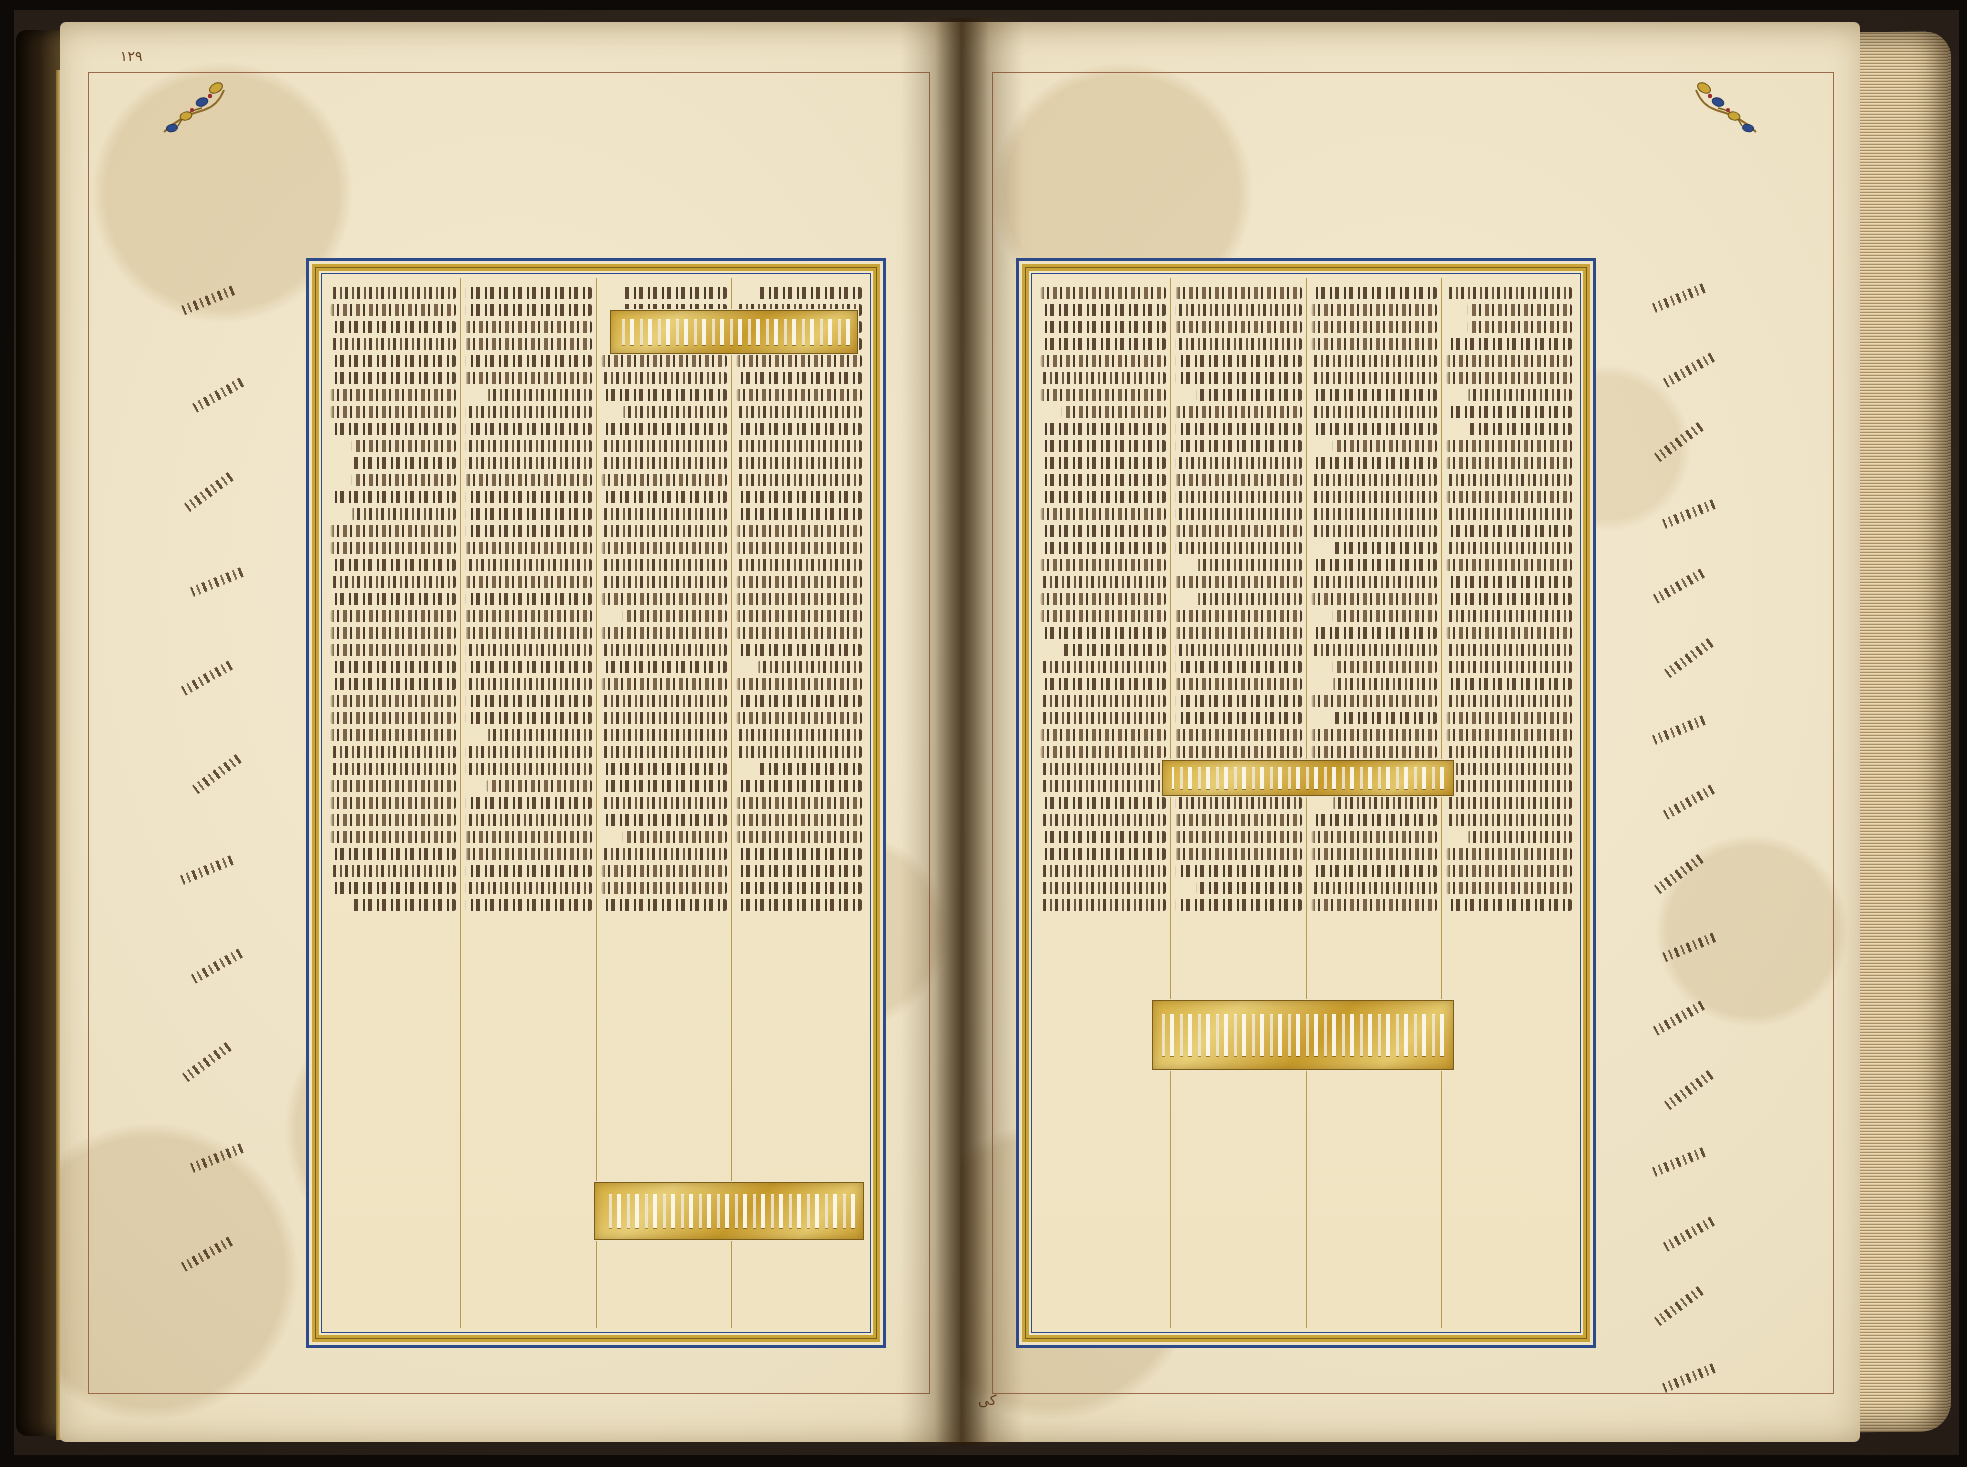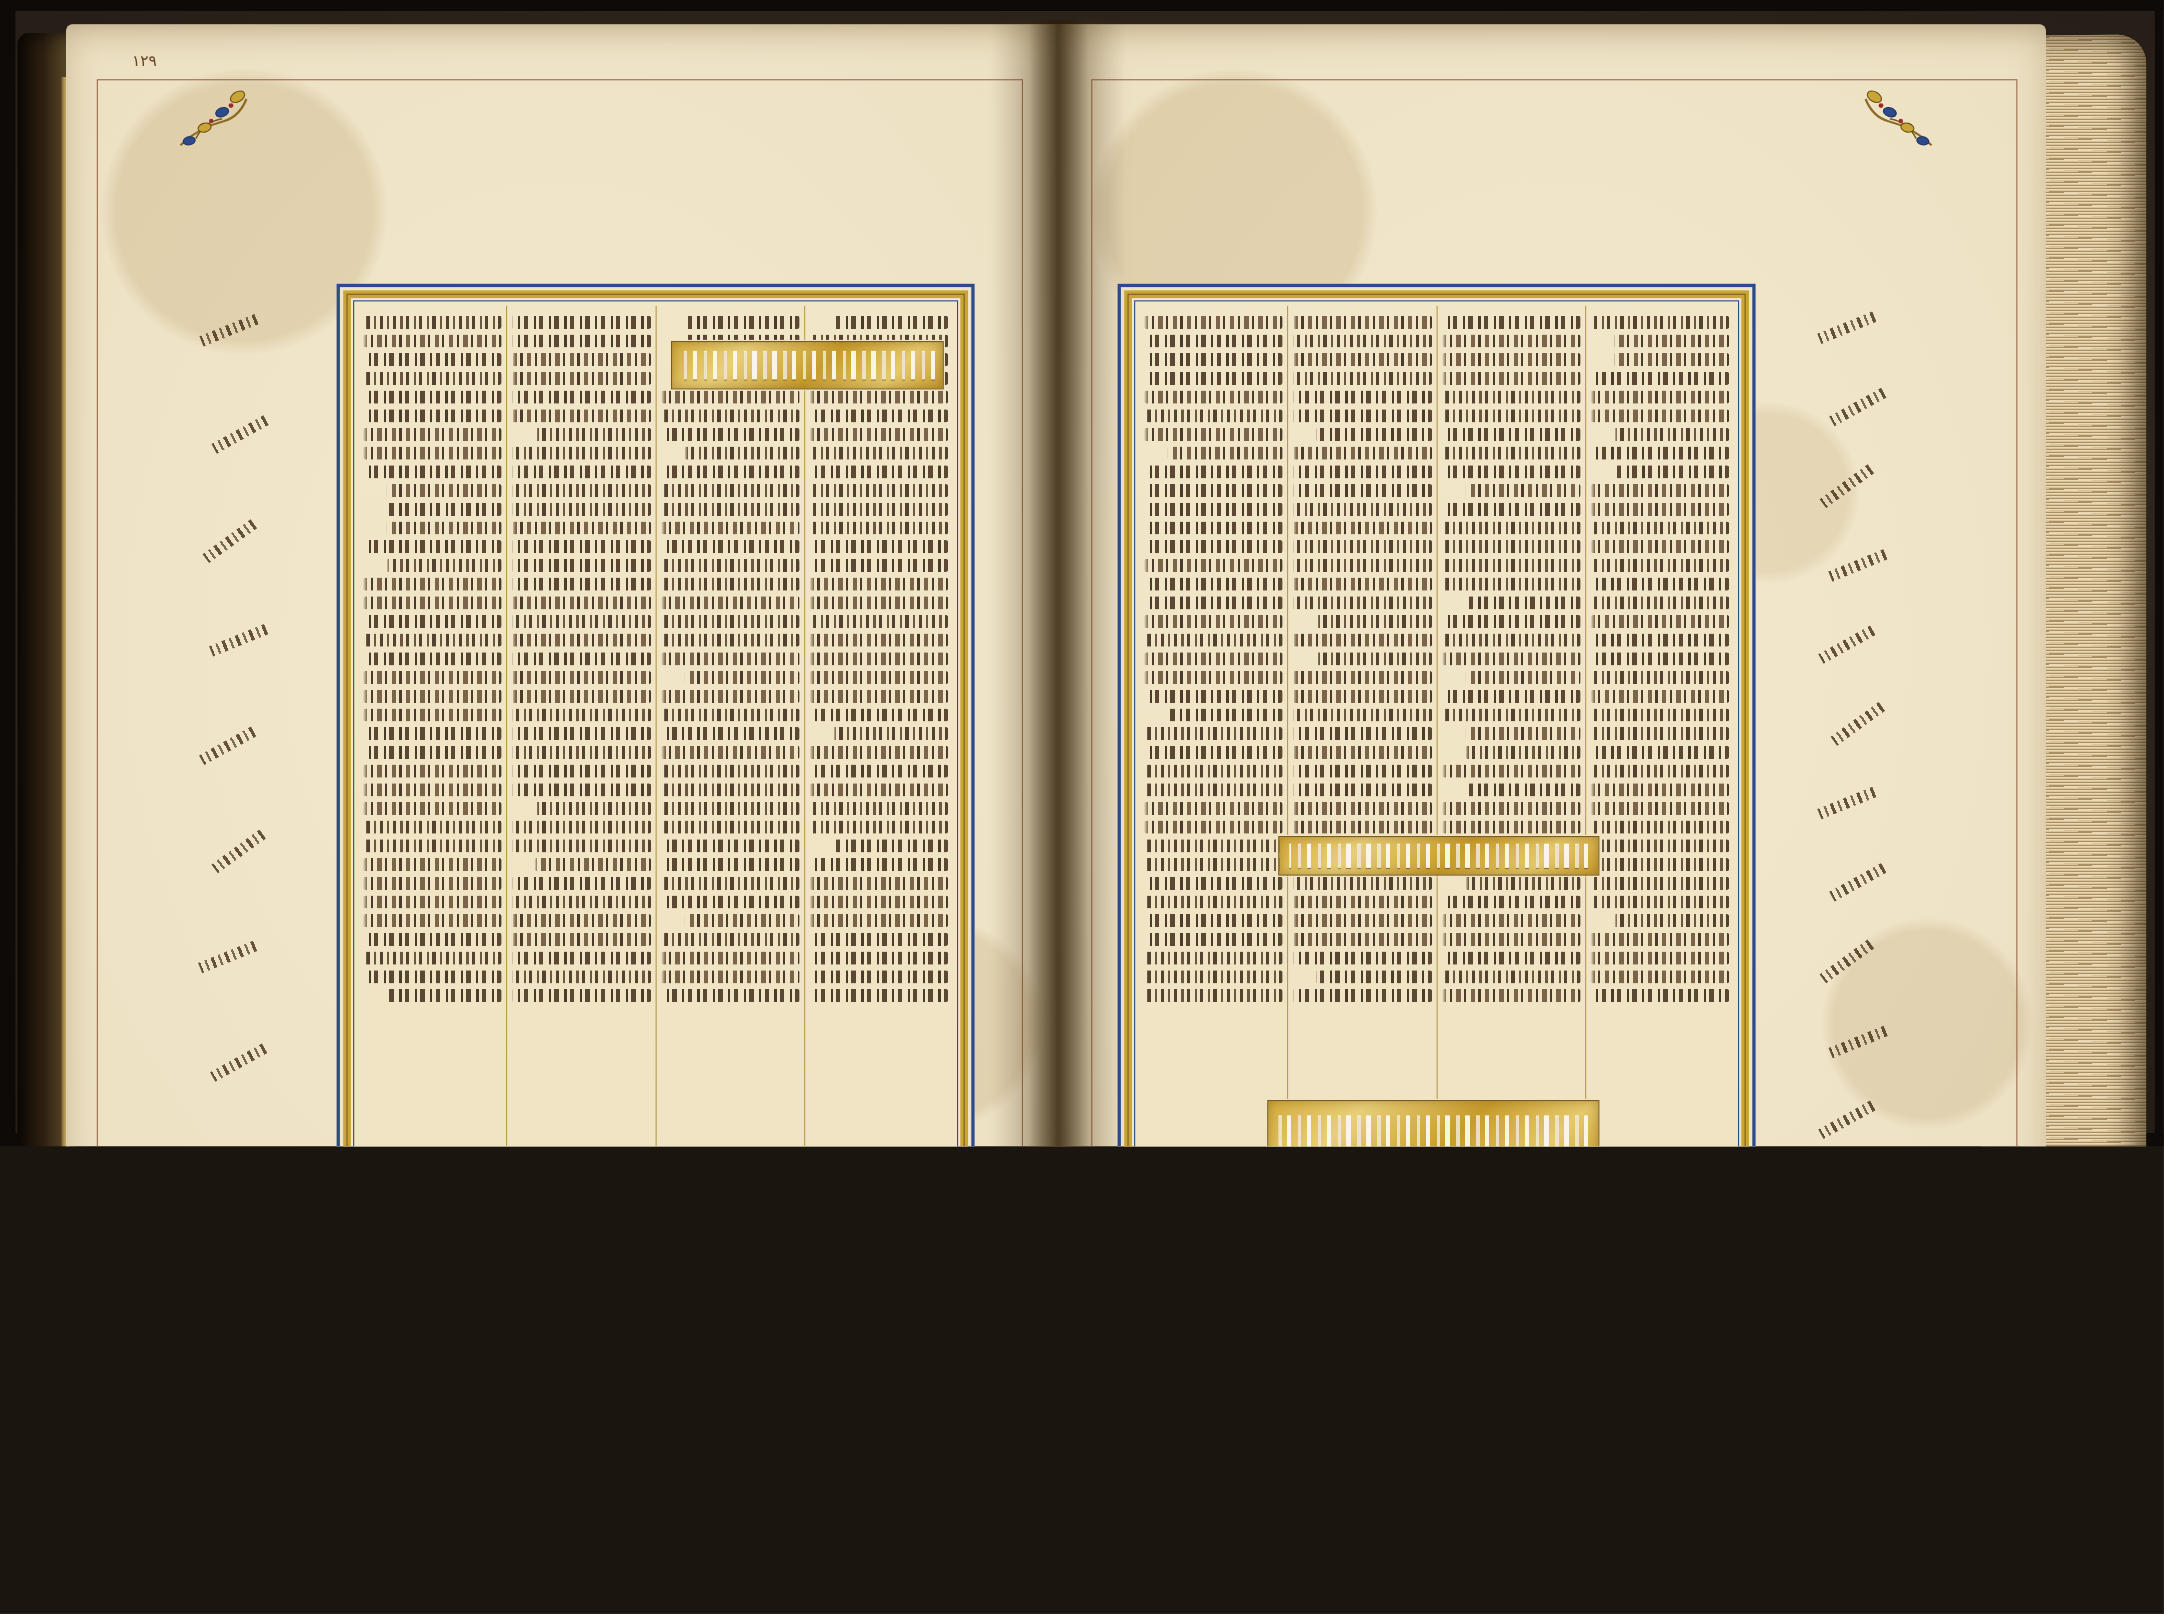--- a/index.html
+++ b/index.html
@@ -12,21 +12,21 @@
     width: 1967px;
     height: 1467px;
     overflow: hidden;
     font-family: "DejaVu Sans", sans-serif;
   }
 
   
   #stage {
     position: relative;
     width: 1967px;
-    height: 1042px;
+    height: 1467px;
     background:
       radial-gradient(ellipse 150% 120% at 50% 45%, #3b3026 0%, #241c15 55%, #100c08 100%);
     overflow: hidden;
   }
 
   
   .surround-top, .surround-bottom, .surround-left, .surround-right {
     position: absolute;
     background: #0d0a07;
     pointer-events: none;

